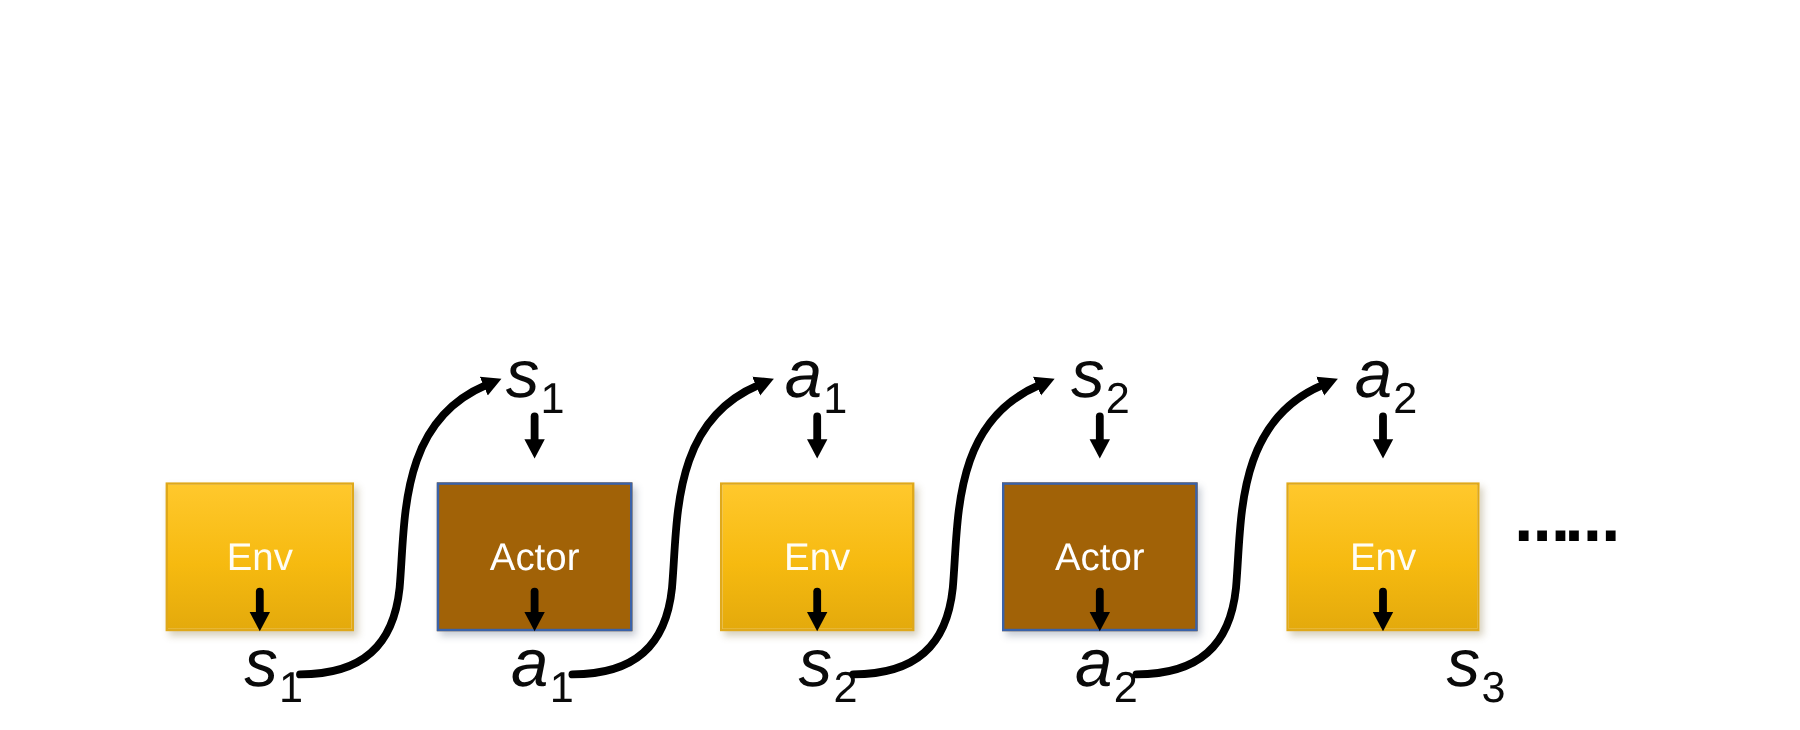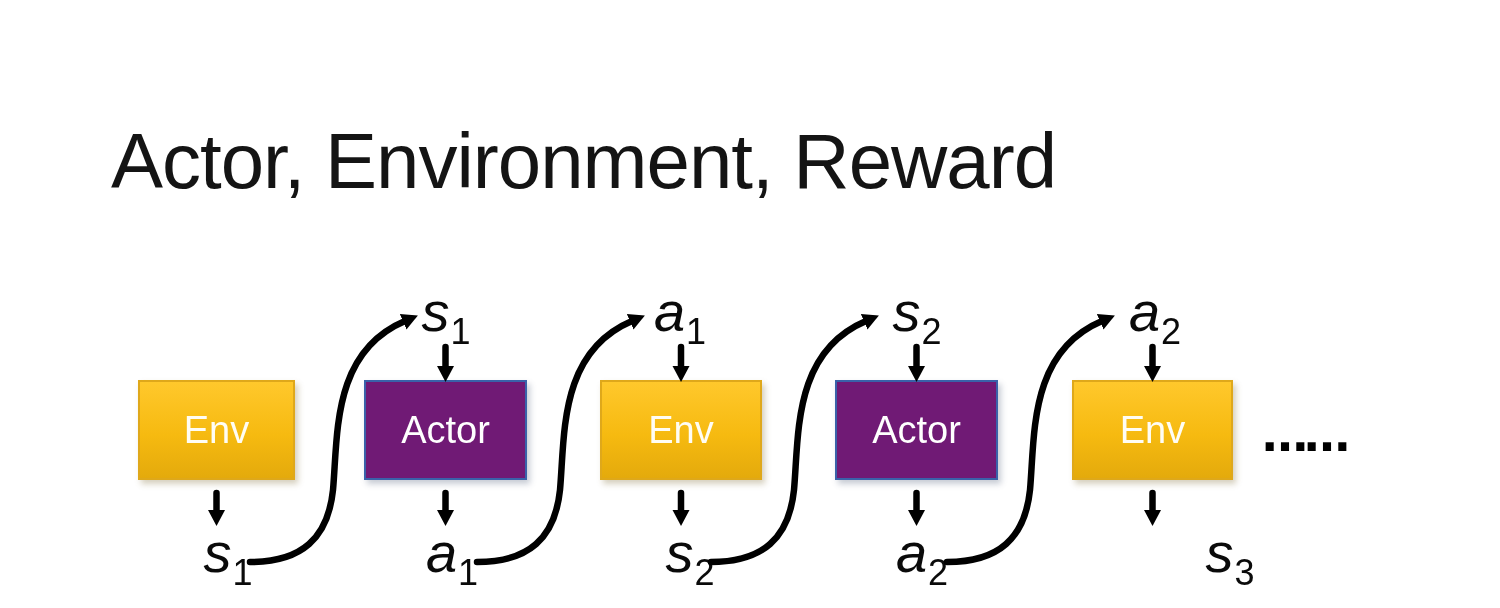--- a/index.html
+++ b/index.html
@@ -6,32 +6,32 @@
   .stage{
     position:relative;width:1500px;height:608px;background:#ffffff;overflow:hidden;
     font-family:"Liberation Sans",sans-serif;
   }
   .slide-title{
     position:absolute;left:111px;top:122px;margin:0;
     font-size:78px;font-weight:300;letter-spacing:-1px;color:#141414;
     font-family:"Liberation Sans",sans-serif;white-space:nowrap;line-height:1;
   }
   .box{
-    position:absolute;top:380px;height:100px;box-sizing:border-box;
+    position:absolute;top:402px;height:124px;box-sizing:border-box;
     display:flex;align-items:center;justify-content:center;
-    font-size:38px;color:#ffffff;line-height:1;
+    font-size:32px;color:#ffffff;line-height:1;
   }
   .env{
     background:linear-gradient(180deg,#ffc82c 0%,#f6ba10 55%,#e4aa0c 100%);
     border:2px solid #dfa81a;
     box-shadow:3px 4px 6px rgba(120,100,40,.30);
     color:#fffdf4;
   }
   .actor{
-    background:#701a75;
+    background:#a16207;
     border:2px solid #3a62a9;
     box-shadow:3px 4px 6px rgba(70,85,115,.30);
   }
   .b1{left:138px;width:157px;}
   .b2{left:364px;width:163px;}
   .b3{left:600px;width:162px;}
   .b4{left:835px;width:163px;}
   .b5{left:1072px;width:161px;}
   .ml{
     position:absolute;transform:translateX(-50%);
@@ -50,21 +50,20 @@
     position:absolute;left:1262px;top:412px;
     font-size:46px;font-weight:bold;letter-spacing:-4px;color:#000;line-height:1;
     font-family:"DejaVu Sans",sans-serif;
   }
 </style>
 </head>
 <body>
 
 <div class="stage">
 
-  <h1 class="slide-title">Actor, Environment, Reward</h1>
 
   <div class="box env b1">
       <span>Env</span>
     </div>
   <div class="box actor b2">
       <span>Actor</span>
     </div>
   <div class="box env b3">
       <span>Env</span>
     </div>

